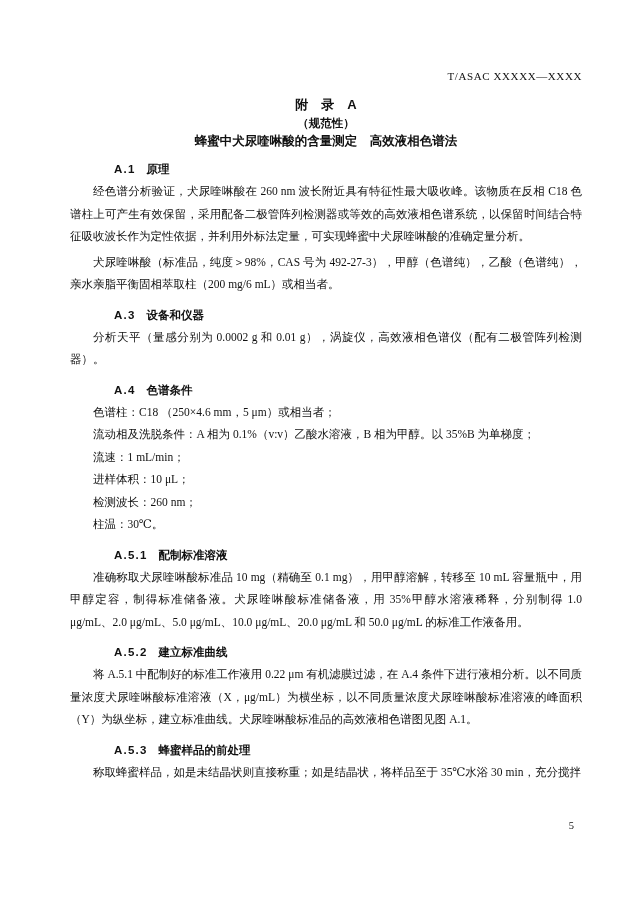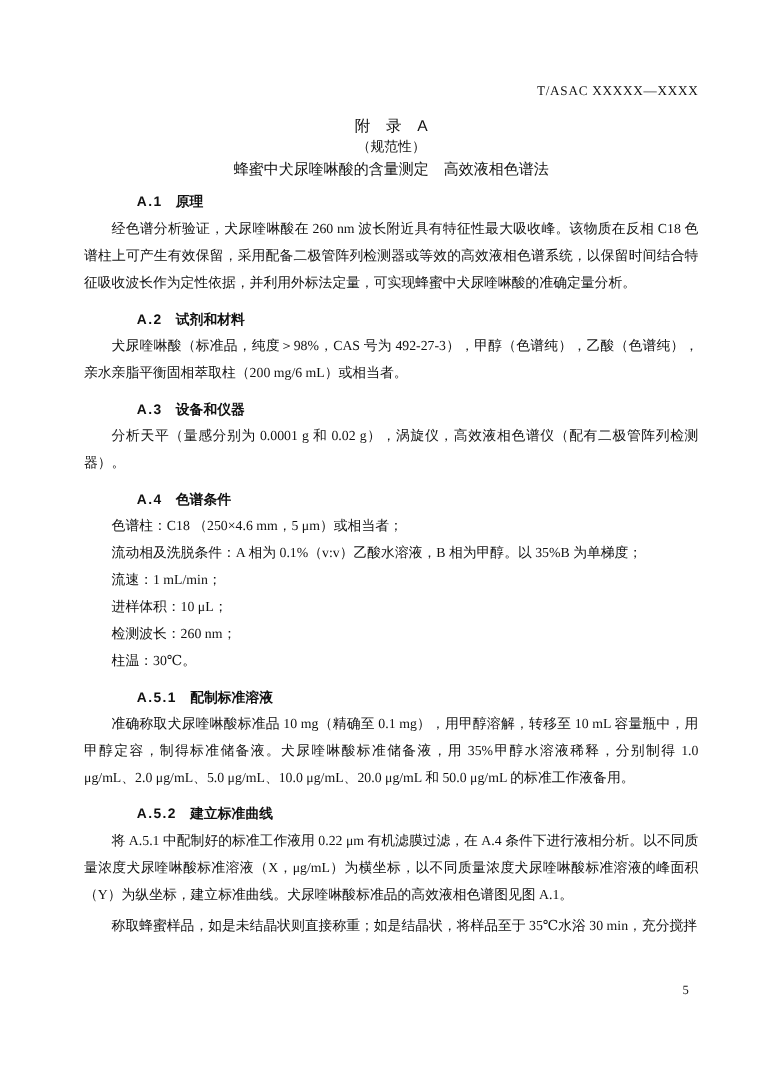--- a/index.html
+++ b/index.html
@@ -25,21 +25,21 @@
   .doc-header {
     text-align: right;
     font-size: 11px;
     letter-spacing: 0.6px;
     font-family: "Liberation Serif", "DejaVu Serif", serif;
     line-height: 13px;
   }
   .title-block {
     text-align: center;
     font-family: "Liberation Sans", "DejaVu Sans", sans-serif;
-    font-weight: normal;
+    font-weight: bold;
     margin-top: 13px;
   }
   .title-line1 {
     font-size: 13px;
     line-height: 18px;
   }
   .title-line2 {
     font-size: 11.5px;
     line-height: 18px;
   }
@@ -96,35 +96,35 @@
 
   <div class="title-block">
     <div class="title-line1">附　录　A</div>
     <div class="title-line2">（规范性）</div>
     <div class="title-line3">蜂蜜中犬尿喹啉酸的含量测定　高效液相色谱法</div>
   </div>
 
   <div class="doc-body">
       <div class="heading"><span class="num">A.1</span><span>原理</span></div>
       <div class="paragraph">经色谱分析验证，犬尿喹啉酸在 260 nm 波长附近具有特征性最大吸收峰。该物质在反相 C18 色谱柱上可产生有效保留，采用配备二极管阵列检测器或等效的高效液相色谱系统，以保留时间结合特征吸收波长作为定性依据，并利用外标法定量，可实现蜂蜜中犬尿喹啉酸的准确定量分析。</div>
-      <div class="heading"><span class="num">A.2</span><span>试剂和材料</span></div>
       <div class="paragraph">犬尿喹啉酸（标准品，纯度＞98%，CAS 号为 492-27-3），甲醇（色谱纯），乙酸（色谱纯），亲水亲脂平衡固相萃取柱（200 mg/6 mL）或相当者。</div>
       <div class="heading"><span class="num">A.3</span><span>设备和仪器</span></div>
-      <div class="paragraph">分析天平（量感分别为 0.0001 g 和 0.02 g），涡旋仪，高效液相色谱仪（配有二极管阵列检测器）。</div>
+      <div class="paragraph">分析天平（量感分别为 0.0002 g 和 0.01 g），涡旋仪，高效液相色谱仪（配有二极管阵列检测器）。</div>
       <div class="heading"><span class="num">A.4</span><span>色谱条件</span></div>
       <div class="cond-lines">
         <div class="cond-line">色谱柱：C18 （250×4.6 mm，5 μm）或相当者；</div>
         <div class="cond-line">流动相及洗脱条件：A 相为 0.1%（v:v）乙酸水溶液，B 相为甲醇。以 35%B 为单梯度；</div>
         <div class="cond-line">流速：1 mL/min；</div>
         <div class="cond-line">进样体积：10 μL；</div>
         <div class="cond-line">检测波长：260 nm；</div>
         <div class="cond-line">柱温：30℃。</div>
       </div>
       <div class="heading"><span class="num">A.5.1</span><span>配制标准溶液</span></div>
       <div class="paragraph">准确称取犬尿喹啉酸标准品 10 mg（精确至 0.1 mg），用甲醇溶解，转移至 10 mL 容量瓶中，用甲醇定容，制得标准储备液。犬尿喹啉酸标准储备液，用 35%甲醇水溶液稀释，分别制得 1.0 μg/mL、2.0 μg/mL、5.0 μg/mL、10.0 μg/mL、20.0 μg/mL 和 50.0 μg/mL 的标准工作液备用。</div>
       <div class="heading"><span class="num">A.5.2</span><span>建立标准曲线</span></div>
       <div class="paragraph">将 A.5.1 中配制好的标准工作液用 0.22 μm 有机滤膜过滤，在 A.4 条件下进行液相分析。以不同质量浓度犬尿喹啉酸标准溶液（X，μg/mL）为横坐标，以不同质量浓度犬尿喹啉酸标准溶液的峰面积（Y）为纵坐标，建立标准曲线。犬尿喹啉酸标准品的高效液相色谱图见图 A.1。</div>
+      <div class="heading"><span class="num">A.5.3</span><span>蜂蜜样品的前处理</span></div>
       <div class="paragraph">称取蜂蜜样品，如是未结晶状则直接称重；如是结晶状，将样品至于 35℃水浴 30 min，充分搅拌</div>
     </div>
 
   <div class="page-number">5</div>
 
 </div>
 
 </body></html>

